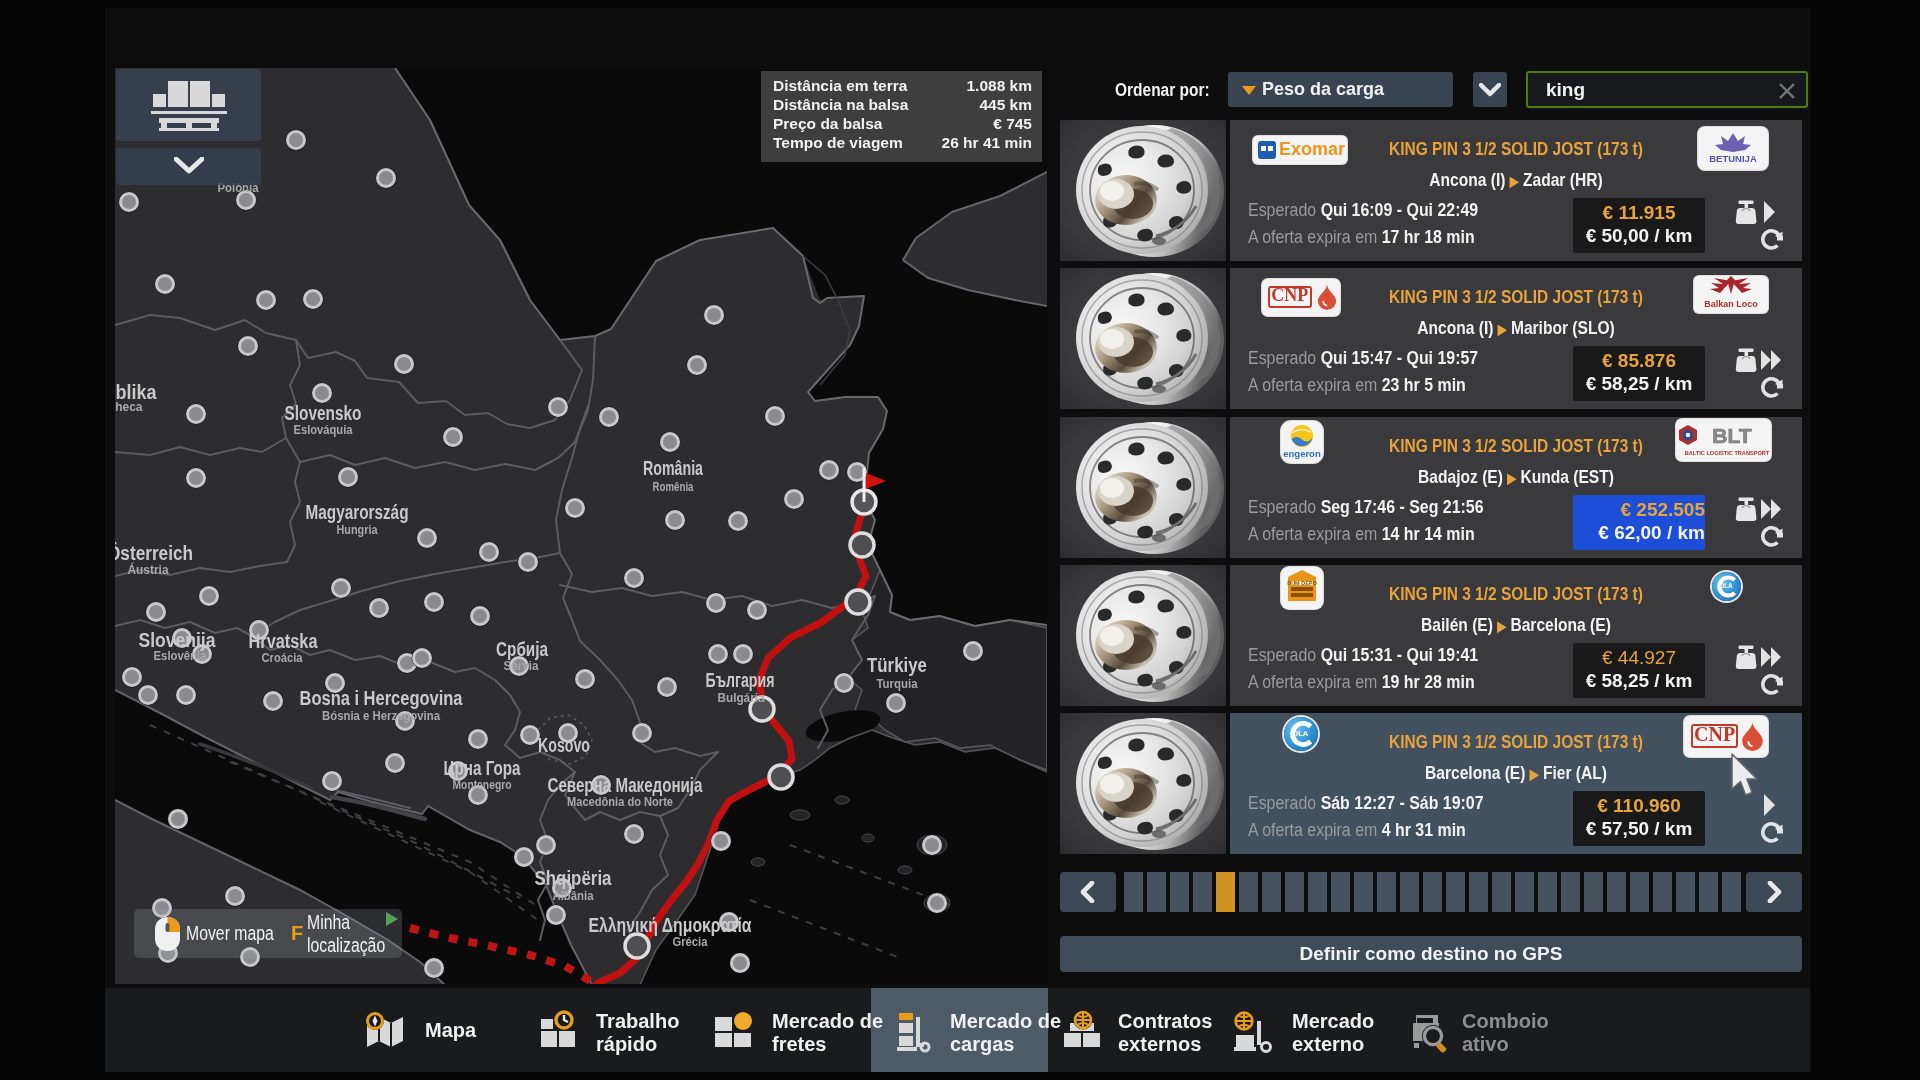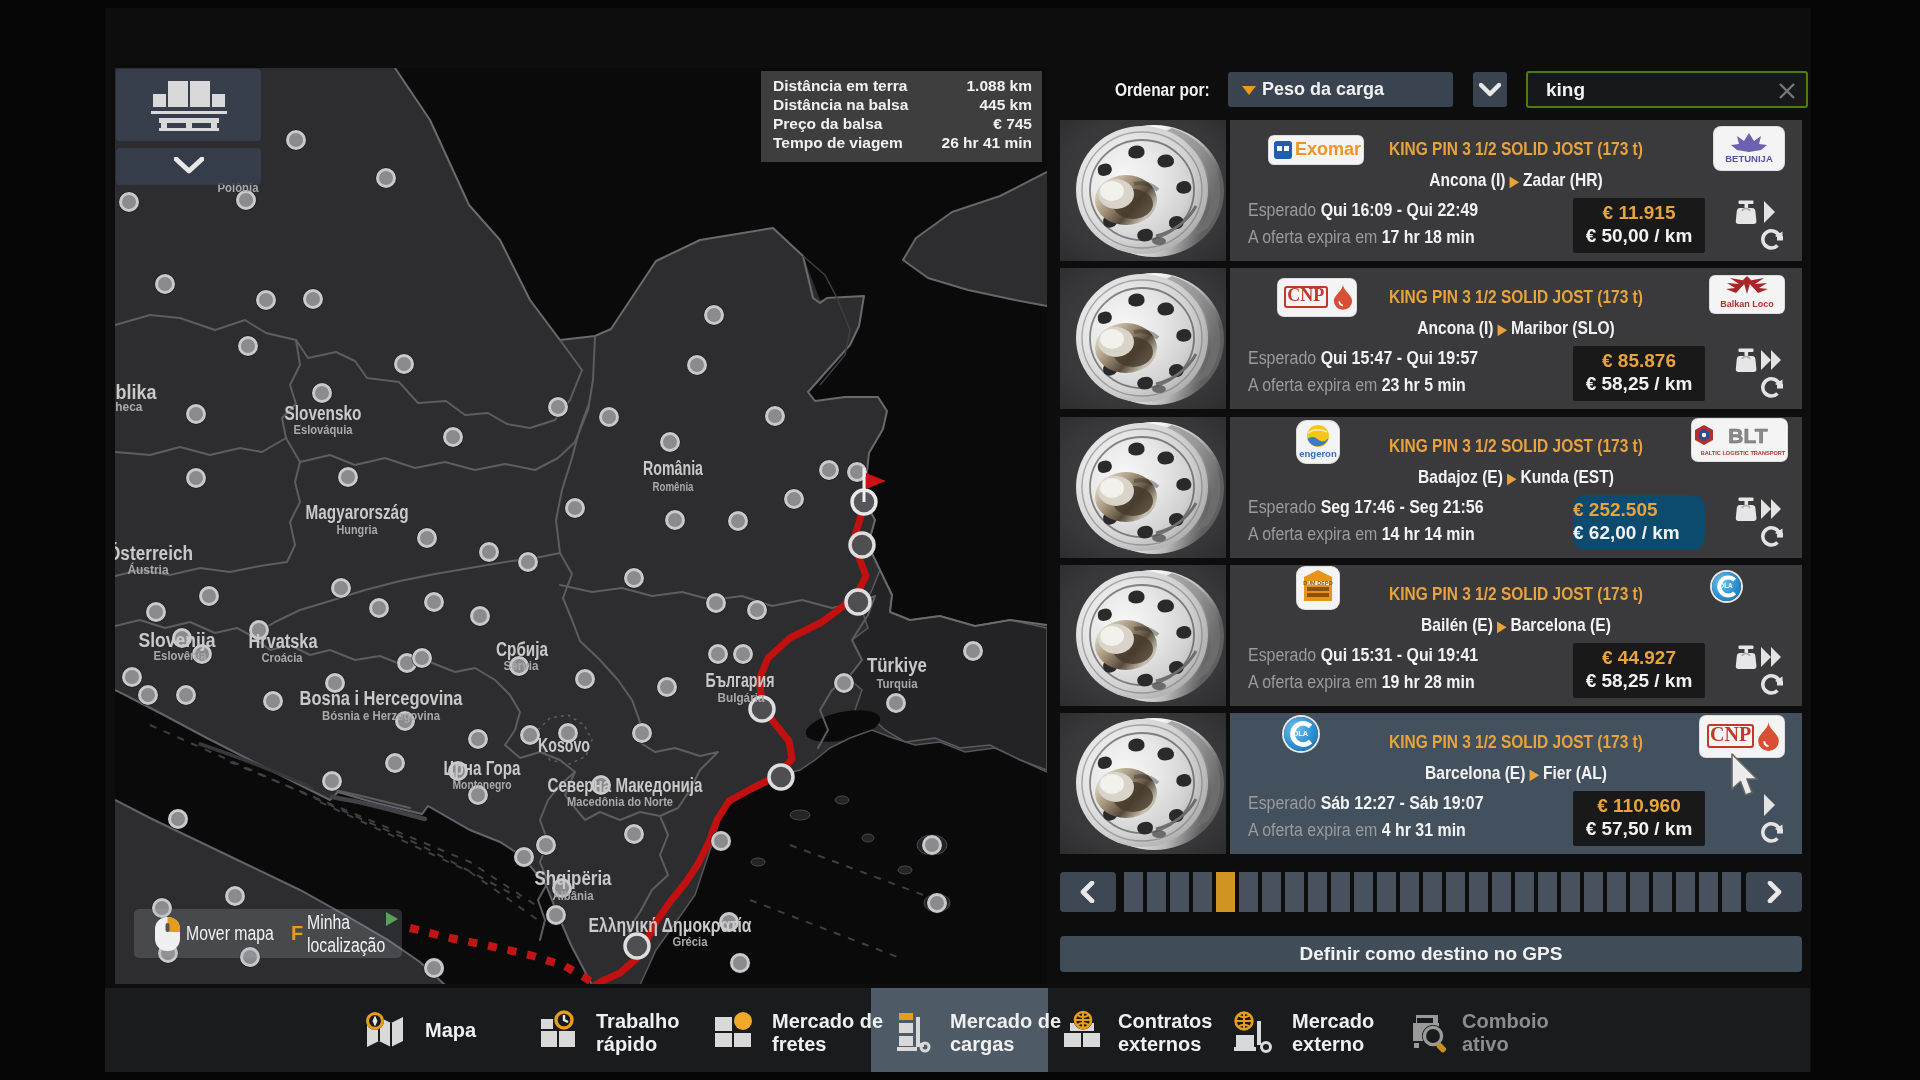--- a/index.html
+++ b/index.html
@@ -1,18 +1,18 @@
 <!DOCTYPE html>
 <html><head><meta charset="utf-8">
 <style>
 * { margin:0; padding:0; box-sizing:border-box; }
 html,body { width:1920px; height:1080px; background:#050505; overflow:hidden;
   font-family:"Liberation Sans", sans-serif; }
 #stage { position:absolute; left:0; top:0; width:1920px; height:1080px; }
-.lg { position:absolute; background:#f4f4f4; box-shadow:0 0 0 1px #ddd;margin-left:16px; }
+.lg { position:absolute; background:#f4f4f4; box-shadow:0 0 0 1px #ddd; }
 .ttl { position:absolute; left:0; width:572px; text-align:center; font-size:19px; font-weight:700; color:#e8a33d; transform:scaleX(0.815); }
 .rte { position:absolute; left:0; width:572px; text-align:center; font-size:19px; font-weight:700; color:#f2f2f2; transform:scaleX(0.82); }
 .esp { position:absolute; left:18px; font-size:18px; color:#9b9b9b; white-space:nowrap; transform:scaleX(0.885); transform-origin:0 50%; }
 </style></head>
 <body>
 <div id="stage">
 
 <div style="position:absolute;left:105px;top:8px;width:1706px;height:1064px;background:#0d0d0e"></div>
 
 
@@ -526,21 +526,21 @@
 <ellipse cx="52" cy="71" rx="12" ry="10" fill="#f3f1eb"></ellipse>
 <path d="M74 64 q14 -3 24 6" fill="none" stroke="#2e2a22" stroke-width="4" opacity="0.4"></path>
 <path d="M96 116 a62 60 0 0 0 40 -30" fill="none" stroke="#6e6e6e" stroke-width="3"></path>
 <ellipse cx="99" cy="121" rx="7" ry="4" fill="#555" opacity="0.8"></ellipse>
 </svg></div>
 <div style="position:absolute;left:1230px;top:417px;width:572px;height:141px;background:#3a3a3c">
 <div class="ttl" style="top:18px">KING PIN 3 1/2 SOLID JOST (173 t)</div>
 <div class="rte" style="top:49px">Badajoz (E) <span style="color:#e8a33d;font-size:14px">▶</span> Kunda (EST)</div>
 <div class="esp" style="top:80px">Esperado <span style="color:#f2f2f2;font-weight:700">Seg 17:46 - Seg 21:56</span></div>
 <div class="esp" style="top:107px">A oferta expira em <span style="color:#f2f2f2;font-weight:700">14 hr 14 min</span></div>
-<div style="position:absolute;left:343px;top:78px;width:132px;height:55px;background:#0c4a6e;border-radius:12px;text-align:left">
+<div style="position:absolute;left:343px;top:78px;width:132px;height:55px;background:#1d4ed8;border-radius:2px;text-align:right">
         <div style="margin-top:4px;font-size:19px;font-weight:700;color:#e8a33d">€ 252.505</div>
         <div style="margin-top:1px;font-size:19px;font-weight:700;color:#f2f2f2">€ 62,00 / km</div>
       </div>
 <div style="position:absolute;left:505px;top:80px"><svg width="22" height="24" viewBox="0 0 22 24">
           <rect x="3.5" y="0.5" width="15" height="3.5" rx="1" fill="#e6e6e6"></rect>
           <rect x="9.5" y="3" width="3.6" height="6" fill="#e6e6e6"></rect>
           <path d="M5 8 h12 q3 0 3.4 3 l1 10 q0.2 3 -2.8 3 h-15 q-3 0 -2.8 -3 l1 -10 q0.4 -3 3.2 -3z" fill="#e6e6e6"></path>
           <path d="M7 11 a4.5 4.5 0 0 1 8 0" fill="none" stroke="#a8a8a8" stroke-width="1.6"></path>
         </svg></div>
 <div style="position:absolute;left:530px;top:80px"><svg width="22" height="24" viewBox="0 0 22 24">
@@ -603,21 +603,21 @@
 <path d="M74 64 q14 -3 24 6" fill="none" stroke="#2e2a22" stroke-width="4" opacity="0.4"></path>
 <path d="M96 116 a62 60 0 0 0 40 -30" fill="none" stroke="#6e6e6e" stroke-width="3"></path>
 <ellipse cx="99" cy="121" rx="7" ry="4" fill="#555" opacity="0.8"></ellipse>
 </svg></div>
 <div style="position:absolute;left:1230px;top:565px;width:572px;height:141px;background:#3a3a3c">
 <div class="ttl" style="top:18px">KING PIN 3 1/2 SOLID JOST (173 t)</div>
 <div class="rte" style="top:49px">Bailén (E) <span style="color:#e8a33d;font-size:14px">▶</span> Barcelona (E)</div>
 <div class="esp" style="top:80px">Esperado <span style="color:#f2f2f2;font-weight:700">Qui 15:31 - Qui 19:41</span></div>
 <div class="esp" style="top:107px">A oferta expira em <span style="color:#f2f2f2;font-weight:700">19 hr 28 min</span></div>
 <div style="position:absolute;left:343px;top:78px;width:132px;height:55px;background:#191919;border-radius:2px;text-align:center">
-        <div style="margin-top:4px;font-size:19px;font-weight:700;color:#e8a33d">€ 44.927</div>
+        <div style="margin-top:4px;font-size:19px;font-weight:400;color:#e8a33d">€ 44.927</div>
         <div style="margin-top:1px;font-size:19px;font-weight:700;color:#f2f2f2">€ 58,25 / km</div>
       </div>
 <div style="position:absolute;left:505px;top:80px"><svg width="22" height="24" viewBox="0 0 22 24">
           <rect x="3.5" y="0.5" width="15" height="3.5" rx="1" fill="#e6e6e6"></rect>
           <rect x="9.5" y="3" width="3.6" height="6" fill="#e6e6e6"></rect>
           <path d="M5 8 h12 q3 0 3.4 3 l1 10 q0.2 3 -2.8 3 h-15 q-3 0 -2.8 -3 l1 -10 q0.4 -3 3.2 -3z" fill="#e6e6e6"></path>
           <path d="M7 11 a4.5 4.5 0 0 1 8 0" fill="none" stroke="#a8a8a8" stroke-width="1.6"></path>
         </svg></div>
 <div style="position:absolute;left:530px;top:80px"><svg width="22" height="24" viewBox="0 0 22 24">
           <path d="M1 2 l10 10 l-10 10 z" fill="#e3e3e3"></path>

